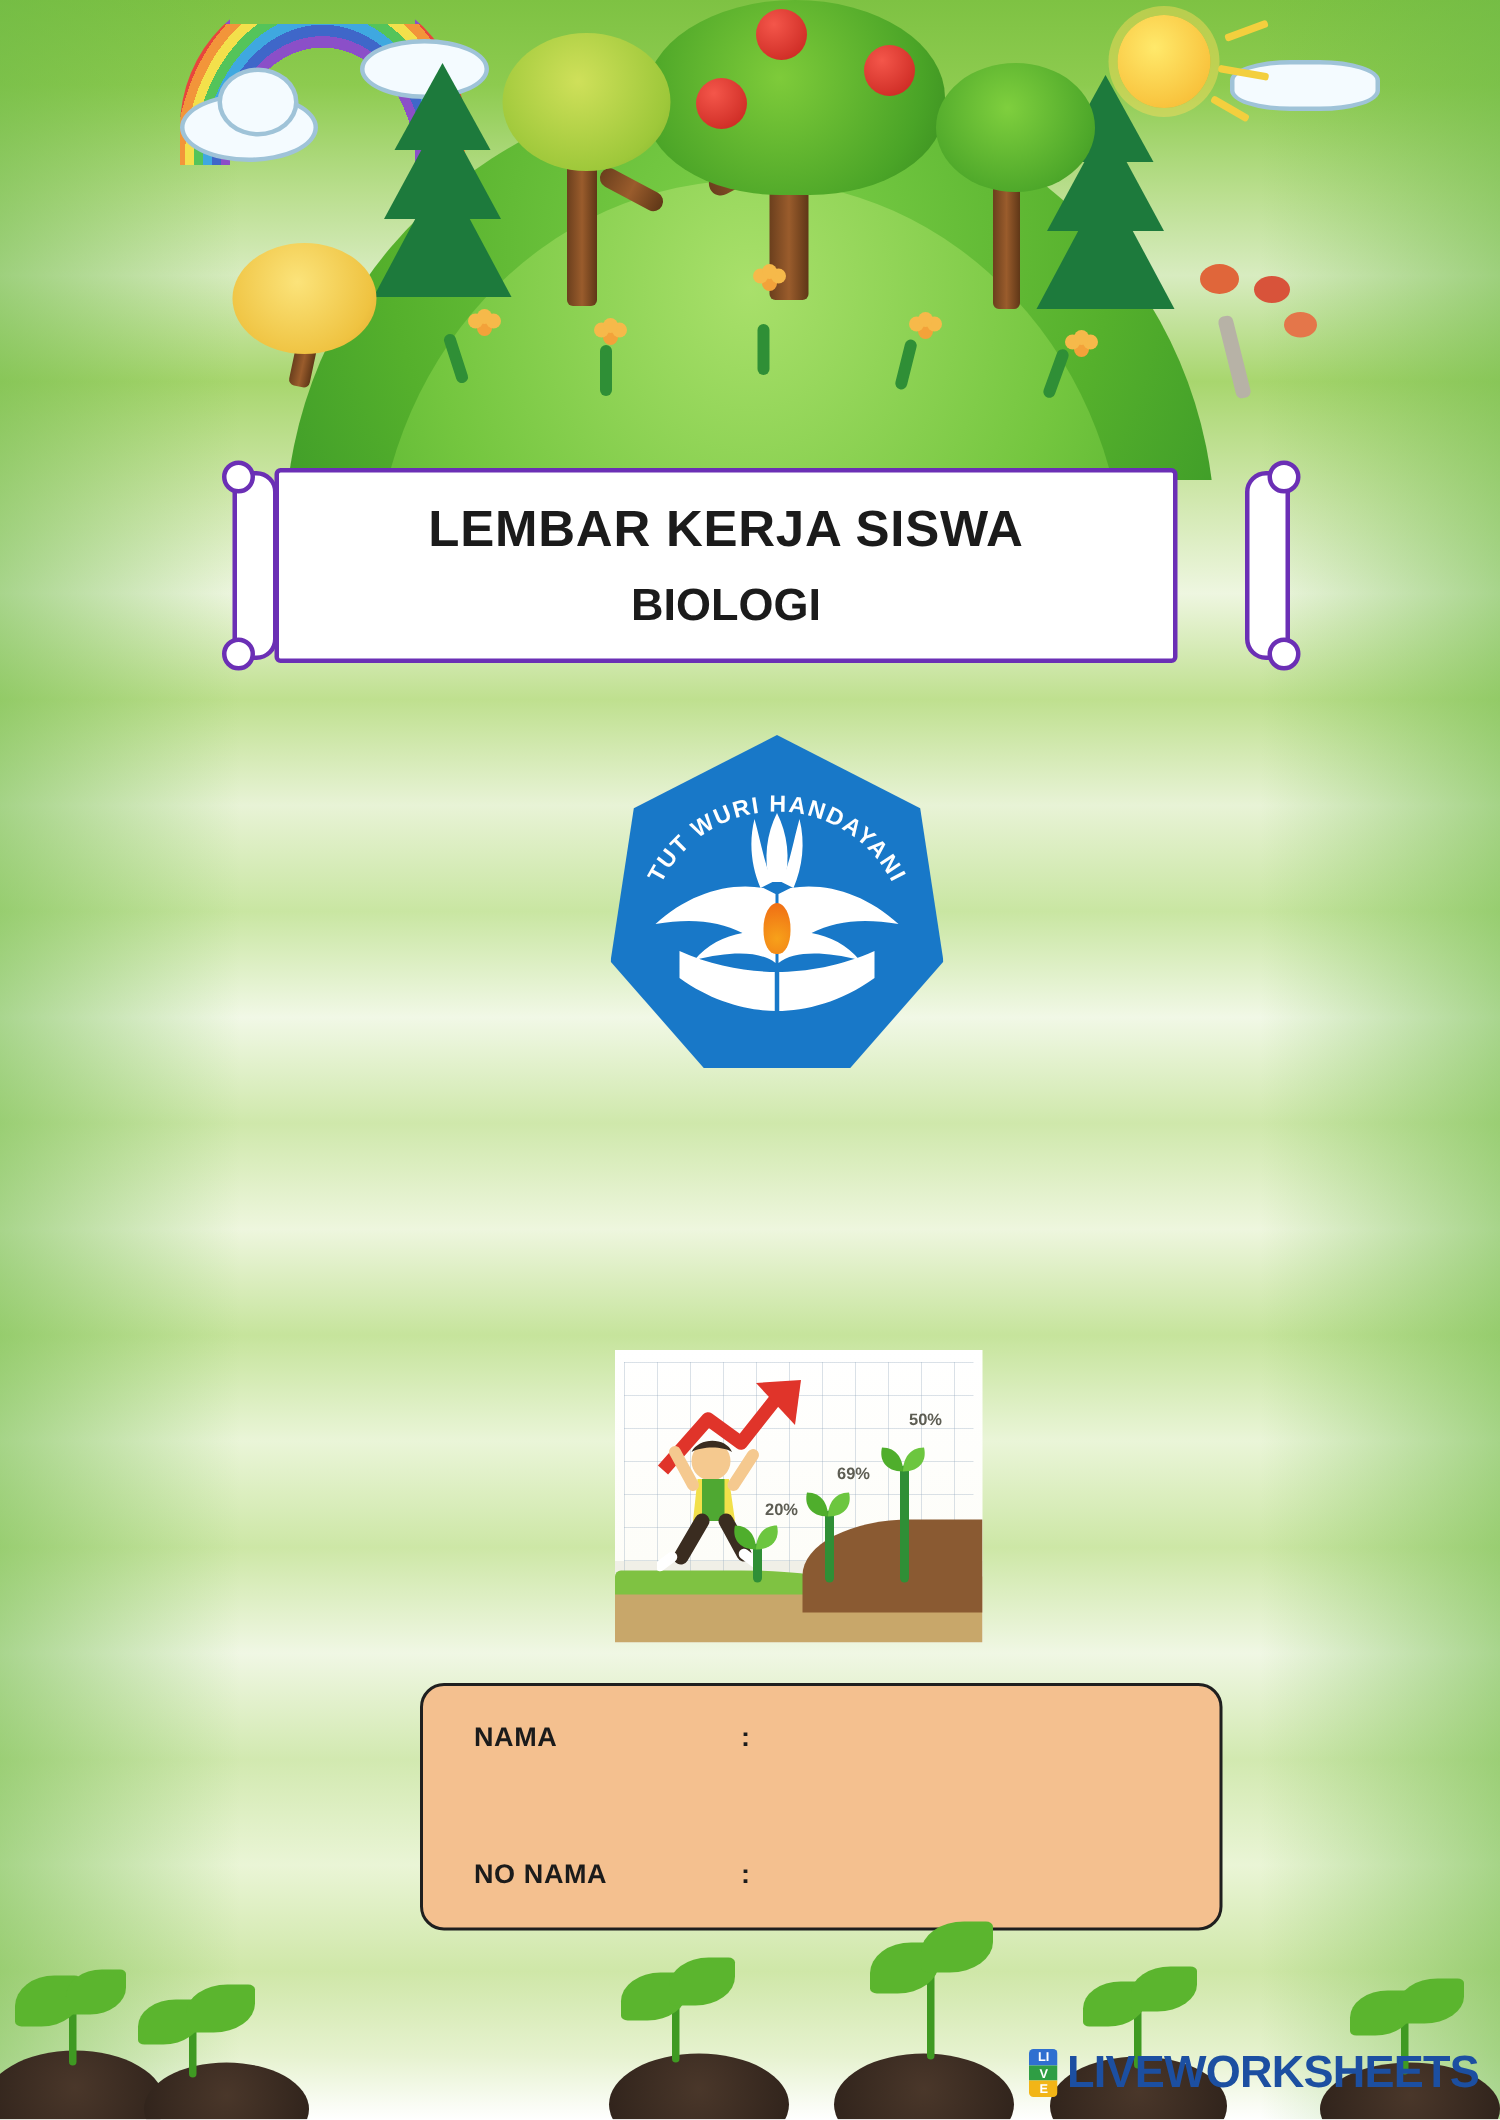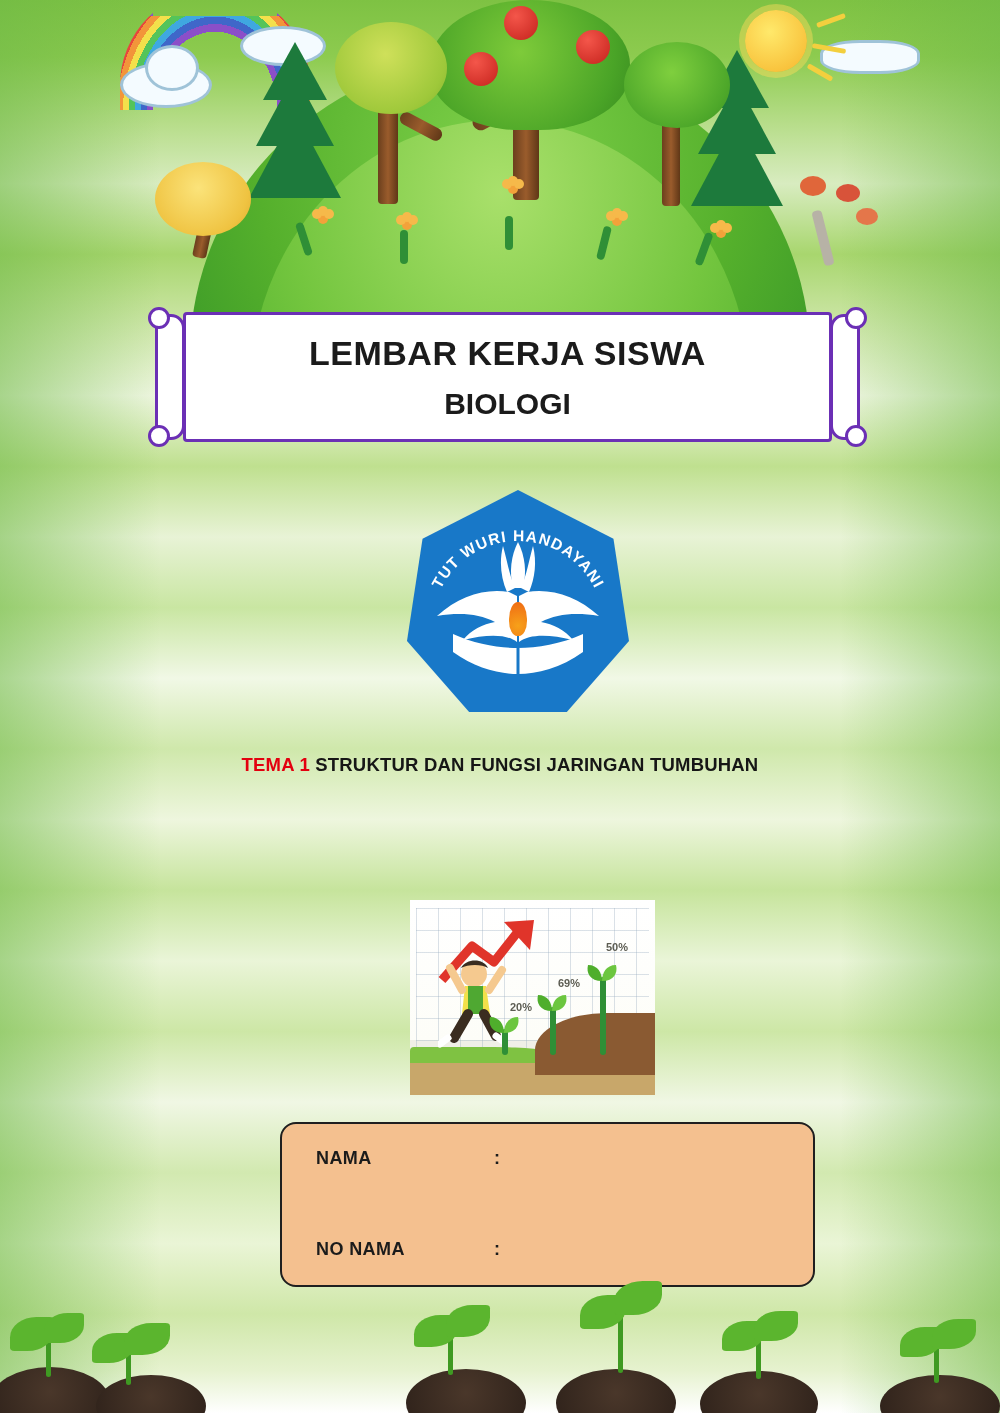--- a/index.html
+++ b/index.html
@@ -151,21 +151,21 @@
 
   
   .banner {
     position: absolute;
     left: 155px; top: 312px;
     width: 705px; height: 150px;
   }
   .banner-box {
     position: absolute;
     left: 28px; top: 0;
-    width: 649px; height: 130px;
+    width: 602px; height: 130px;
     background: #ffffff;
     border: 3px solid #6b2fb5;
     border-radius: 4px;
     display: flex;
     flex-direction: column;
     align-items: center;
     justify-content: center;
     gap: 14px;
   }
   .banner-title {
@@ -430,24 +430,20 @@
       <path d="M94 54 C118 50 144 58 166 78 C142 74 124 76 108 84 C120 86 132 92 140 102 C116 96 96 96 86 104 L86 58 Z" fill="#ffffff"></path>
     </svg>
     <div class="logo-flame"></div>
     <svg style="position:absolute; left:42px; top:140px; width:138px; height:54px;" viewBox="0 0 138 54">
       <path d="M4 4 C26 14 50 18 69 18 C88 18 112 14 134 4 L134 22 C112 38 88 44 69 44 C50 44 26 38 4 22 Z" fill="#ffffff"></path>
       <path d="M69 18 L69 44" stroke="#1878c8" stroke-width="3" fill="none"></path>
     </svg>
   </div>
 
   <div class="meta">
-    <div class="tema">
-      <span class="tema-label">TEMA 1</span>
-      <span>STRUKTUR DAN FUNGSI JARINGAN TUMBUHAN</span>
-    </div>
   </div>
 
   <div class="growth">
     <div class="growth-grid"></div>
     <div class="soil"></div>
     <div class="soil-grass"></div>
     <div class="soil-slope"></div>
 
     <svg class="arrow-up" viewBox="0 0 100 70">
       <path d="M4 62 L34 28 L56 44 L86 6" stroke="#e0342a" stroke-width="9" fill="none" stroke-linejoin="round"></path>
@@ -527,14 +523,22 @@
 
     <div class="stem" style="left:756px; bottom:34px; height:42px;"></div>
     <div class="leafL" style="left:722px; bottom:62px; width:42px; height:30px;"></div>
     <div class="leafR" style="left:754px; bottom:72px; width:44px; height:30px;"></div>
 
     <div class="stem" style="left:934px; bottom:30px; height:38px;"></div>
     <div class="leafL" style="left:900px; bottom:56px; width:42px; height:30px;"></div>
     <div class="leafR" style="left:932px; bottom:64px; width:44px; height:30px;"></div>
   </div>
 
+  <div class="lw">
+    <div class="lw-badge">
+      <span class="lw-l">LI</span>
+      <span class="lw-v">V</span>
+      <span class="lw-e">E</span>
+    </div>
+    <div class="lw-word">LIVEWORKSHEETS</div>
+  </div>
 
 </div>
 
 </body></html>

